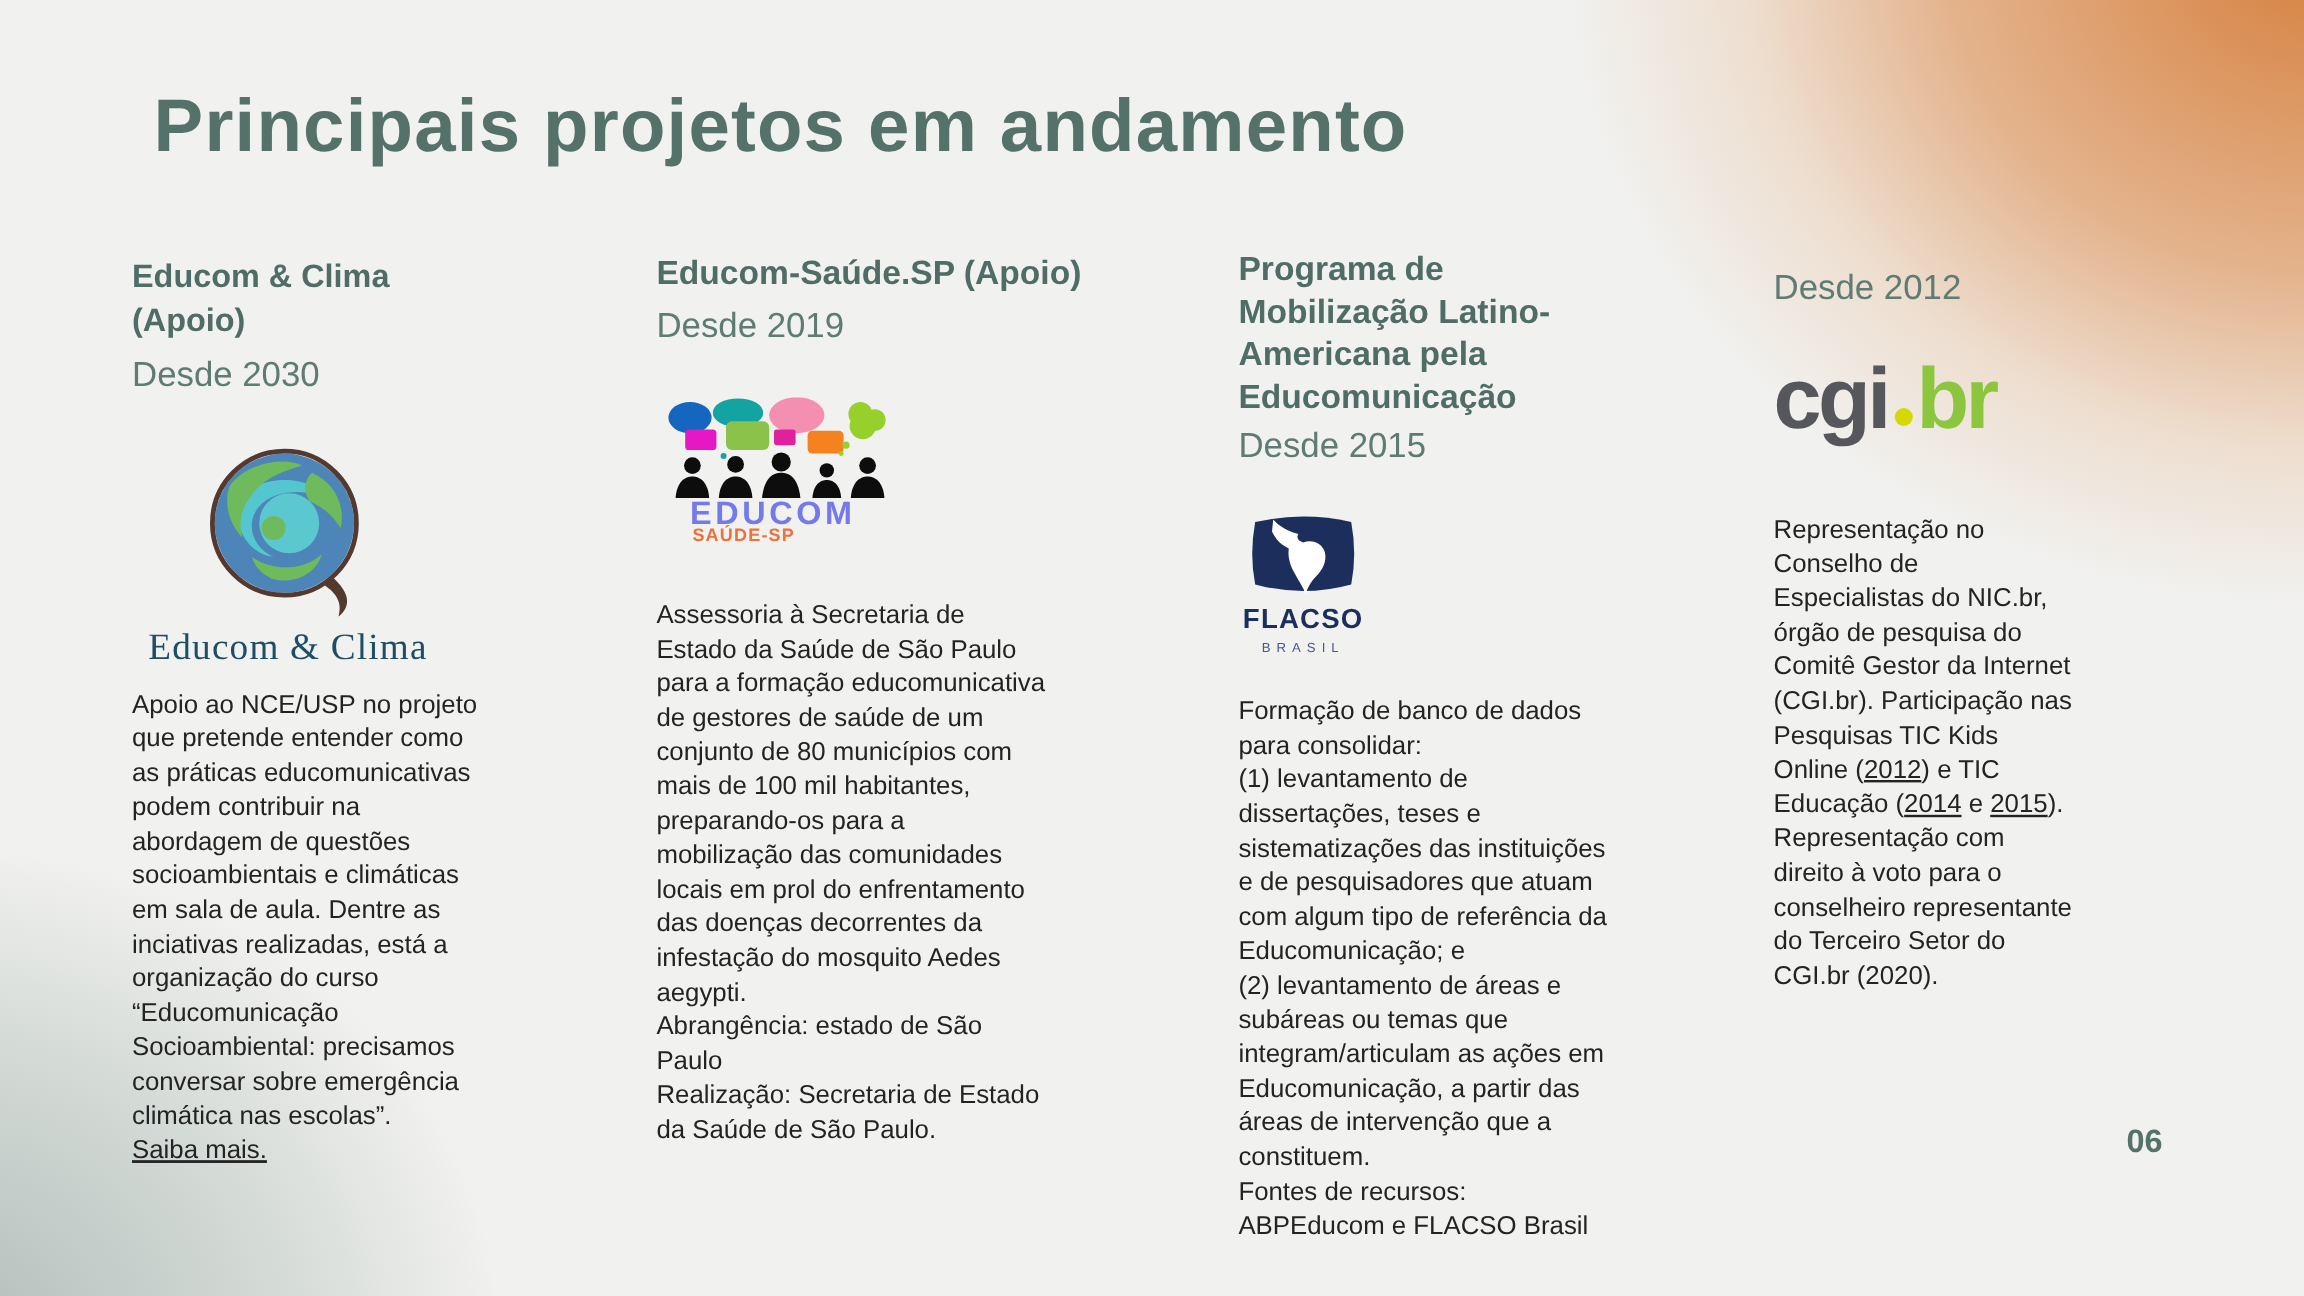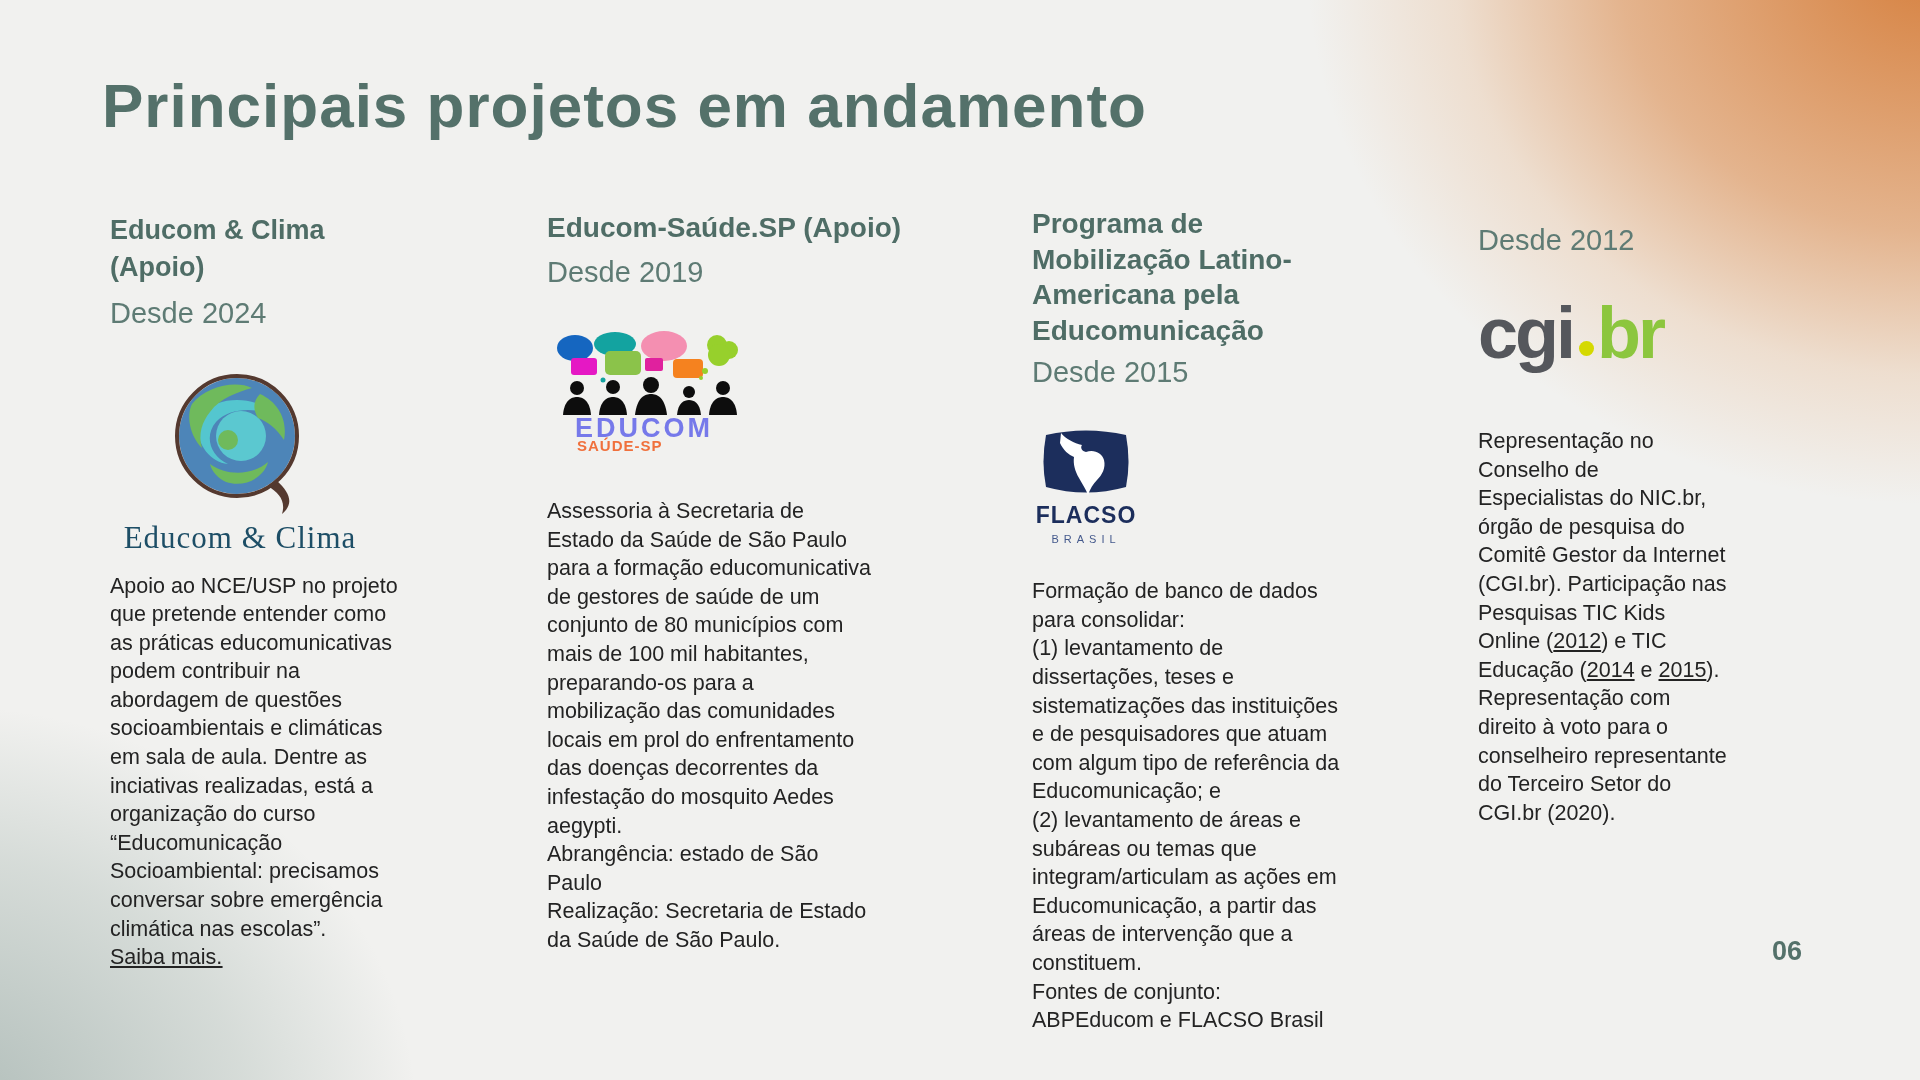--- a/index.html
+++ b/index.html
@@ -5,21 +5,21 @@
   html,body{margin:0;padding:0;background:#e8e8e6;}
   .stage{
     position:relative;width:1920px;height:1080px;overflow:hidden;
     font-family:"Liberation Sans",sans-serif;
     background:
       radial-gradient(820px 720px at 100.5% -4%, #d6803e 0%, rgba(219,139,77,0.60) 38%, rgba(229,173,125,0.28) 58%, rgba(229,173,125,0) 76%),
       radial-gradient(660px 580px at -3% 104%, rgba(114,139,133,0.52) 0%, rgba(136,158,150,0.26) 46%, rgba(136,158,150,0) 72%),
       #f1f1ef;
   }
   .page-title{
-    position:absolute;left:102px;top:70px;margin:0;
+    position:absolute;left:128px;top:70px;margin:0;
     font-size:62px;font-weight:bold;letter-spacing:1px;color:#54716a;
   }
   .col{position:absolute;top:212px;}
   .col-h{font-weight:bold;color:#4f6d66;white-space:pre-line;}
   .since{color:#5e7b74;}
   .body{color:#232323;font-size:21.5px;line-height:1.33;}
   .body p{margin:0;}
   .link{color:#232323;text-decoration:underline;cursor:pointer;}
   .linkrow{margin:0;text-decoration:underline;}
 
@@ -63,21 +63,21 @@
 </head>
 <body>
 
 <div class="stage">
 
   <h1 class="page-title">Principais projetos em andamento</h1>
 
   <section class="col" id="col1">
     <div class="col-h">Educom &amp; Clima
 (Apoio)</div>
-    <div class="since">Desde 2024</div>
+    <div class="since">Desde 2030</div>
     <div class="logo1">
       <svg width="200" height="150" viewBox="0 0 200 150">
         <path d="M136 116 C 152 130, 153 141, 142 150 C 146 137, 139 129, 128 122 Z" fill="#54392f"></path>
         <circle cx="97" cy="72" r="58" fill="#4d85b8"></circle>
         <path d="M60 50 C 80 30, 120 32, 134 52 C 120 44, 90 42, 76 58 C 64 72, 70 92, 88 100 C 66 98, 52 72, 60 50 Z" fill="#54c6cf"></path>
         <circle cx="101" cy="72" r="25" fill="#5bc8d0"></circle>
         <path d="M52 40 C 66 22, 96 16, 112 24 C 98 28, 80 34, 70 48 C 62 58, 58 70, 62 84 C 50 72, 46 52, 52 40 Z" fill="#6fba5c"></path>
         <path d="M120 30 C 138 38, 148 56, 144 76 C 136 64, 128 58, 118 54 C 112 44, 114 36, 120 30 Z" fill="#6fba5c"></path>
         <path d="M70 100 C 86 112, 112 112, 128 98 C 124 114, 104 124, 86 118 C 78 114, 72 108, 70 100 Z" fill="#6fba5c"></path>
         <circle cx="88" cy="76" r="10" fill="#6fba5c"></circle>
@@ -143,21 +143,21 @@
         <path d="M10 12 Q50 3 90 12 Q95 39 90 64 Q50 75 10 64 Q5 39 10 12 Z" fill="#1c2e5c"></path>
         <path d="M25 10 C30 16 38 20 46 22 C44 25 46 28 50 29 C58 26 66 30 68 37 C70 45 66 52 61 57 C57 61 54 66 52 72 C50 66 46 61 43 55 C39 48 37 41 38 34 C33 32 27 27 24 20 Z" fill="#ffffff"></path>
         <text x="50" y="100" text-anchor="middle" font-size="23" font-weight="bold" letter-spacing="1" fill="#1c2e5c">FLACSO</text>
         <text x="50" y="120" text-anchor="middle" font-size="11" letter-spacing="5" fill="#44598c">BRASIL</text>
       </svg>
     </div>
     <div class="body">
       <p>Formação de banco de dados para consolidar:</p>
       <p>(1) levantamento de dissertações, teses e sistematizações das instituições e de pesquisadores que atuam com algum tipo de referência da Educomunicação; e</p>
       <p>(2) levantamento de áreas e subáreas ou temas que integram/articulam as ações em Educomunicação, a partir das áreas de intervenção que a constituem.</p>
-      <p>Fontes de conjunto:</p>
+      <p>Fontes de recursos:</p>
       <p>ABPEducom e FLACSO Brasil</p>
     </div>
   </section>
 
   <section class="col" id="col4">
     <div class="since">Desde 2012</div>
     <div class="cgibr"><span class="cgi">cgi</span><span class="dot"></span><span class="br">br</span></div>
     <div class="body">
       <p><span>Representação no Conselho de Especialistas do NIC.br, órgão de pesquisa do Comitê Gestor da Internet (CGI.br). Participação nas Pesquisas TIC Kids Online (</span><span class="link">2012</span><span>) e TIC Educação (</span><span class="link">2014</span><span> e </span><span class="link">2015</span><span>). Representação com direito à voto para o conselheiro representante do Terceiro Setor do CGI.br (2020).</span></p>
     </div>

